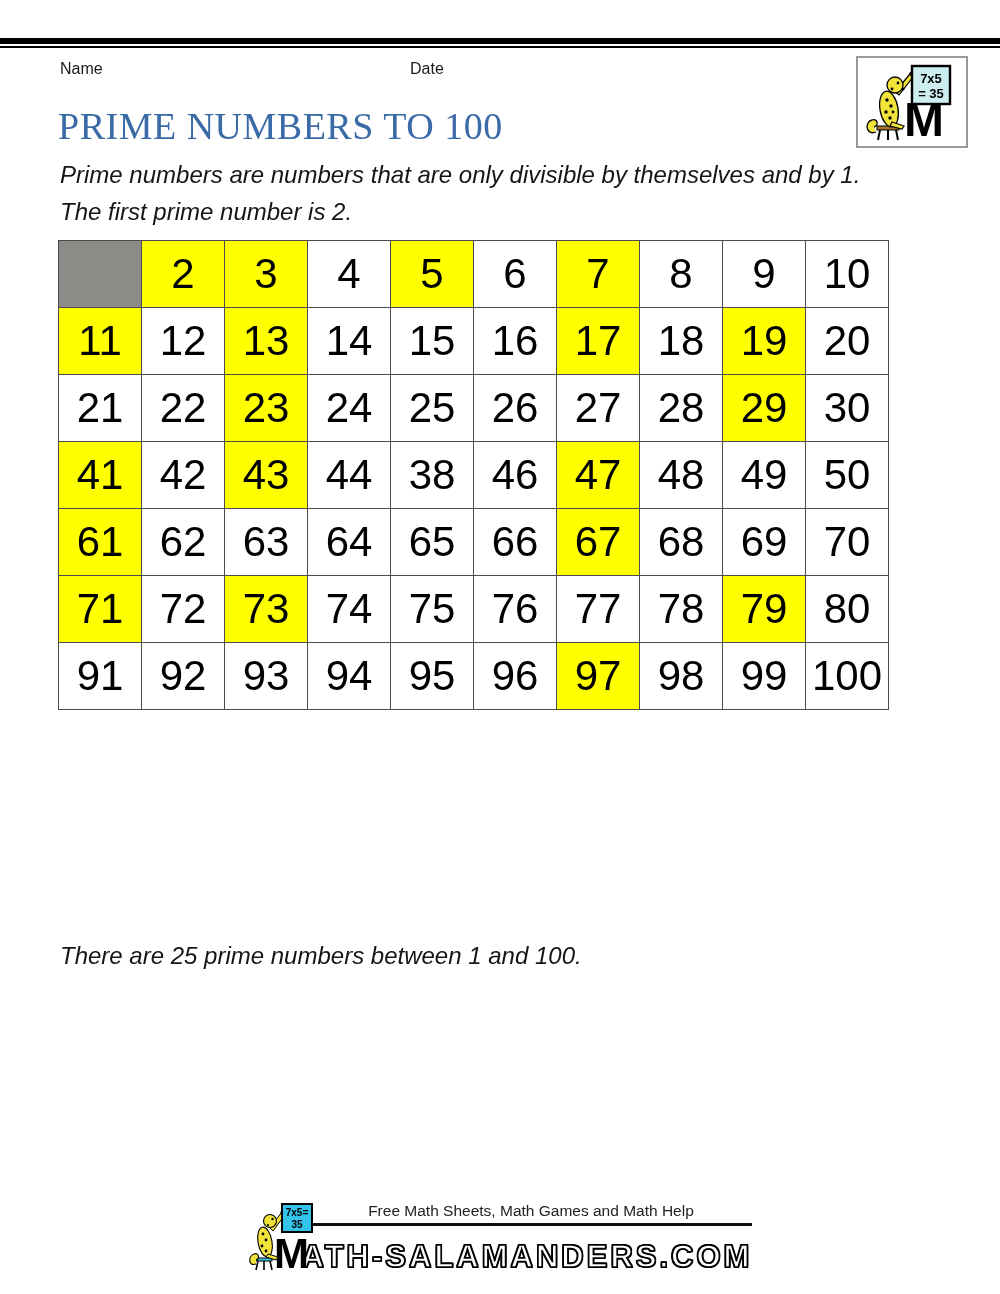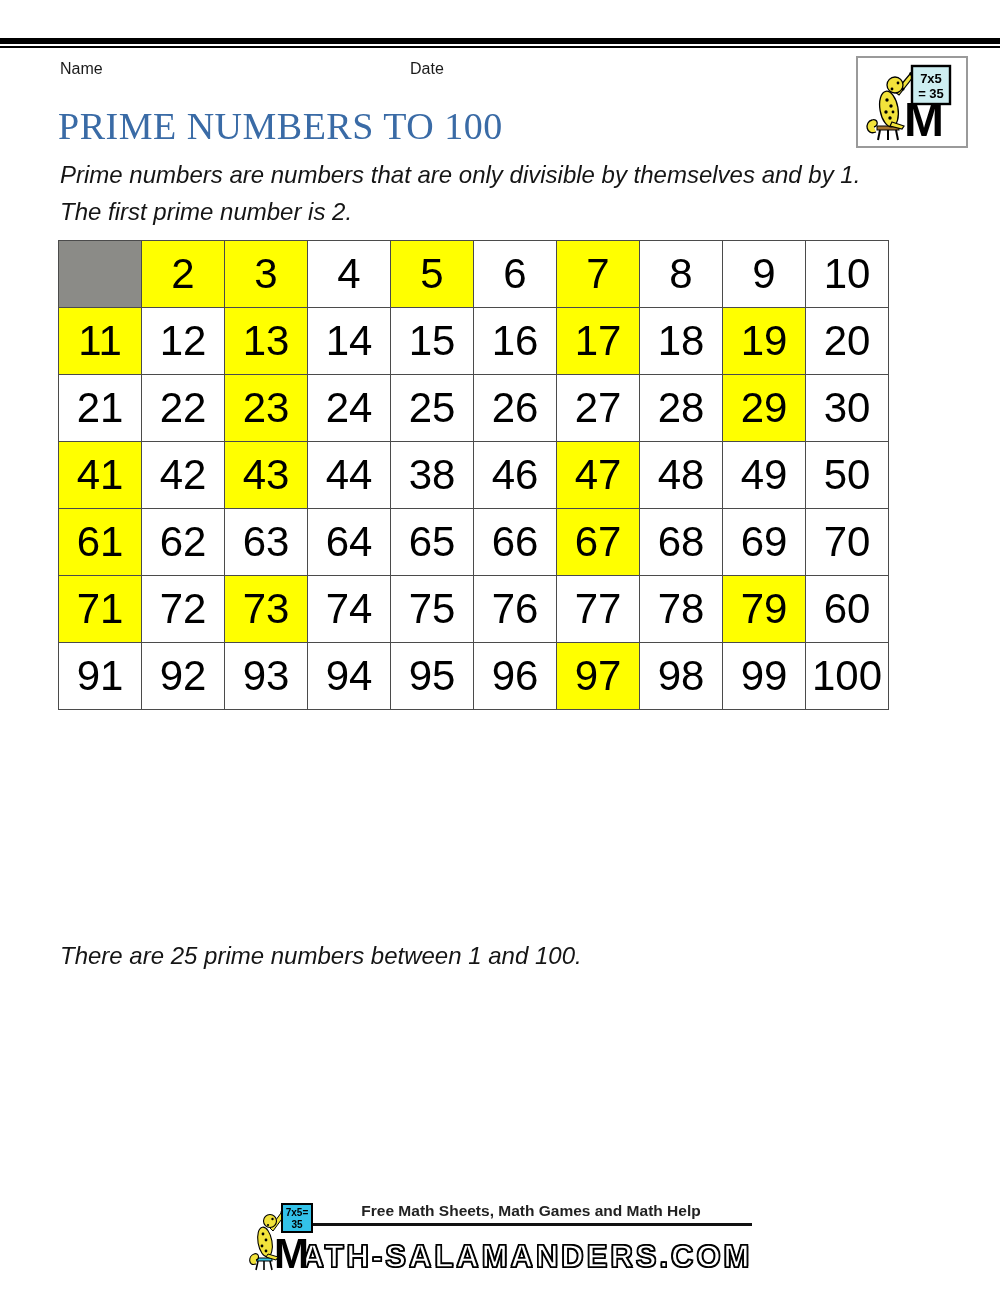--- a/index.html
+++ b/index.html
@@ -47,21 +47,21 @@
     position:absolute;left:60px;top:942px;
     font-style:italic;font-size:24px;color:#151515;
   }
 
   .footer{
     position:absolute;top:1200px;left:0;width:1000px;
     display:flex;justify-content:center;align-items:flex-start;
   }
   .footer-logo{margin-right:-14px;position:relative;top:2px;}
   .footer-right{display:flex;flex-direction:column;align-items:center;}
-  .footer-tagline{font-size:15.5px;font-weight:bold;color:#222;padding:2px 6px 0 14px;white-space:nowrap;}
+  .footer-tagline{font-size:15.5px;font-weight:normal;color:#222;padding:2px 6px 0 14px;white-space:nowrap;}
   .footer-divider{height:3px;background:#111;width:100%;margin-top:3px;}
   .footer-site{
     font-size:31px;font-weight:bold;letter-spacing:3px;margin-top:13px;white-space:nowrap;
     color:#fff;-webkit-text-stroke:1.4px #000;
     text-shadow:-1px -1px 0 #000,1px -1px 0 #000,-1px 1px 0 #000,1px 1px 0 #000;
   }
   .sal-board-text{font-family:"Liberation Sans",sans-serif;font-weight:bold;}
   .sal-m{font-family:"Liberation Sans",sans-serif;font-weight:900;}
 </style>
 </head>
@@ -184,21 +184,21 @@
       <tr>
         <td class="prime">71</td>
         <td>72</td>
         <td class="prime">73</td>
         <td>74</td>
         <td>75</td>
         <td>76</td>
         <td>77</td>
         <td>78</td>
         <td class="prime">79</td>
-        <td>60</td>
+        <td>80</td>
       </tr>
       <tr>
         <td>91</td>
         <td>92</td>
         <td>93</td>
         <td>94</td>
         <td>95</td>
         <td>96</td>
         <td class="prime">97</td>
         <td>98</td>

